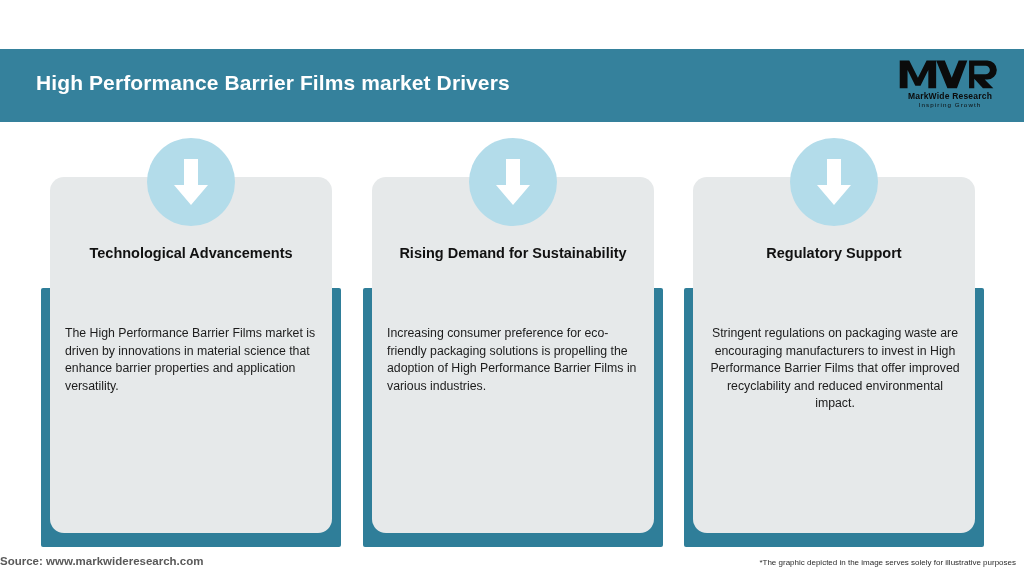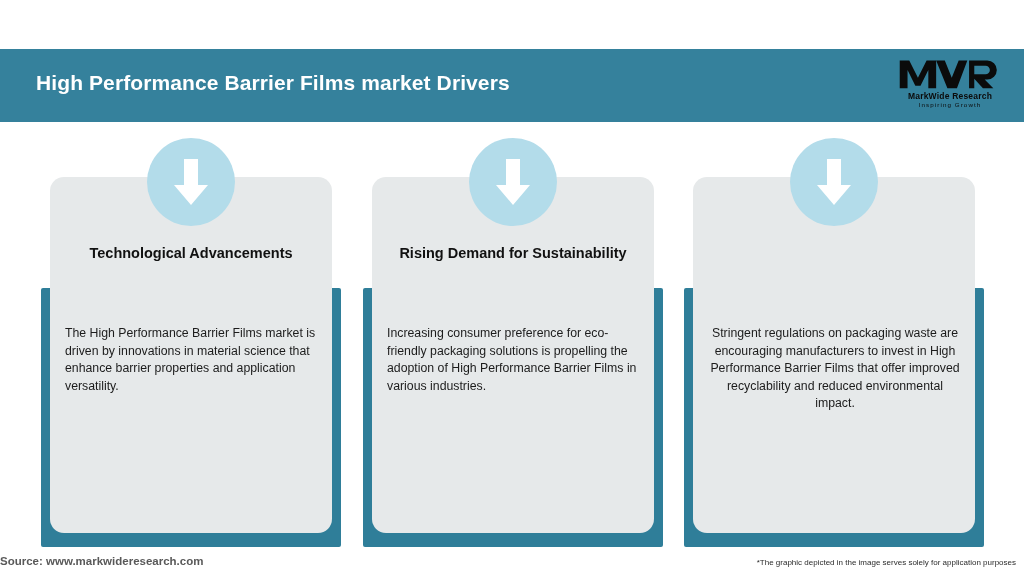--- a/index.html
+++ b/index.html
@@ -207,19 +207,20 @@
   </div>
 
   <div class="card-group g3">
     <div class="card-backing"></div>
     <div class="card-panel"></div>
     <div class="card-icon">
       <svg width="40" height="50" viewBox="0 0 40 50" xmlns="http://www.w3.org/2000/svg" aria-hidden="true">
         <polygon fill="#ffffff" points="13,2 27,2 27,28 37,28 20,48 3,28 13,28"></polygon>
       </svg>
     </div>
+    <div class="card-title">Regulatory Support</div>
     <div class="card-body">Stringent regulations on packaging waste are encouraging manufacturers to invest in High Performance Barrier Films that offer improved recyclability and reduced environmental impact.</div>
   </div>
 
 </div>
 
 <div class="footer-source">Source: www.markwideresearch.com</div>
-<div class="footer-note">*The graphic depicted in the image serves solely for application purposes</div>
+<div class="footer-note">*The graphic depicted in the image serves solely for illustrative purposes</div>
 
 </body></html>

